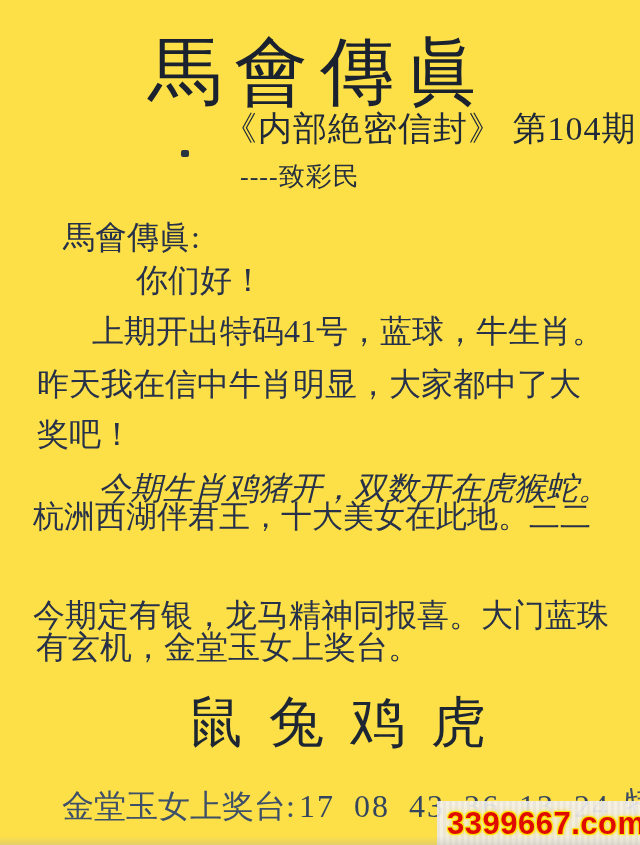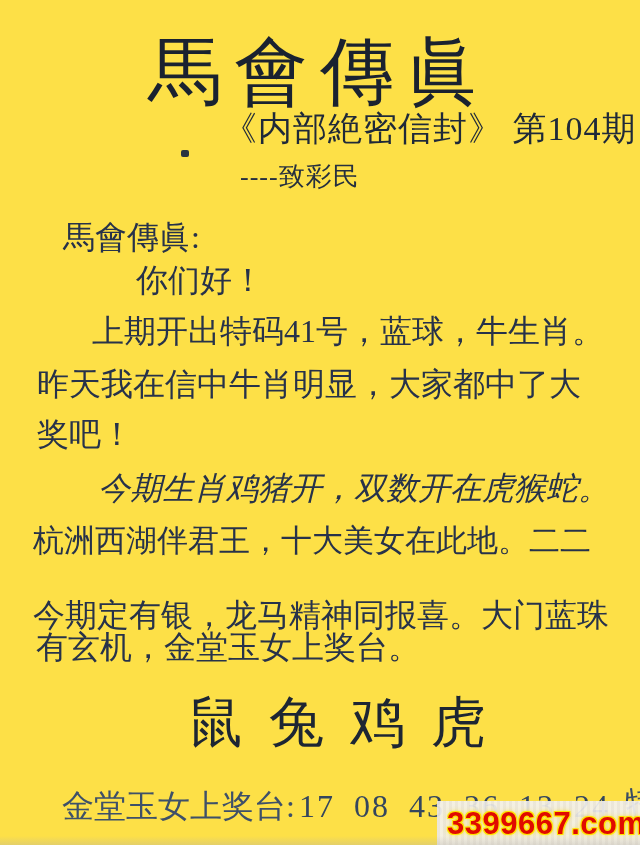--- a/index.html
+++ b/index.html
@@ -36,21 +36,21 @@
   .bline{
     position:absolute;font-size:32px;line-height:40px;
     white-space:nowrap;color:#27324a;letter-spacing:0px;
   }
   .l0{left:63px;top:217px;}
   .l1{left:128px;top:260px;margin-left:8px;}
   .l2{left:92px;top:311px;text-align:center;}
   .l3{left:37px;top:364px;text-align:center;}
   .l4{left:37px;top:417px;font-family:Liberation Mono, monospace;}
   .l5{left:98px;top:468px;font-style:italic;}
-  .l6{left:33px;top:521px;font-size:31px;}
+  .l6{left:33px;top:499px;font-size:31px;font-family:Liberation Mono, monospace;}
   .l7{left:33px;top:595px;}
   .l8{left:36px;top:627px;}
   .zodiac{
     position:absolute;left:188px;top:690px;
     display:flex;gap:26px;
     font-size:55px;line-height:66px;color:#1d2633;
   }
   .result{
     position:absolute;left:62px;top:786px;
     font-size:32px;line-height:40px;color:#3e5069;white-space:nowrap;

